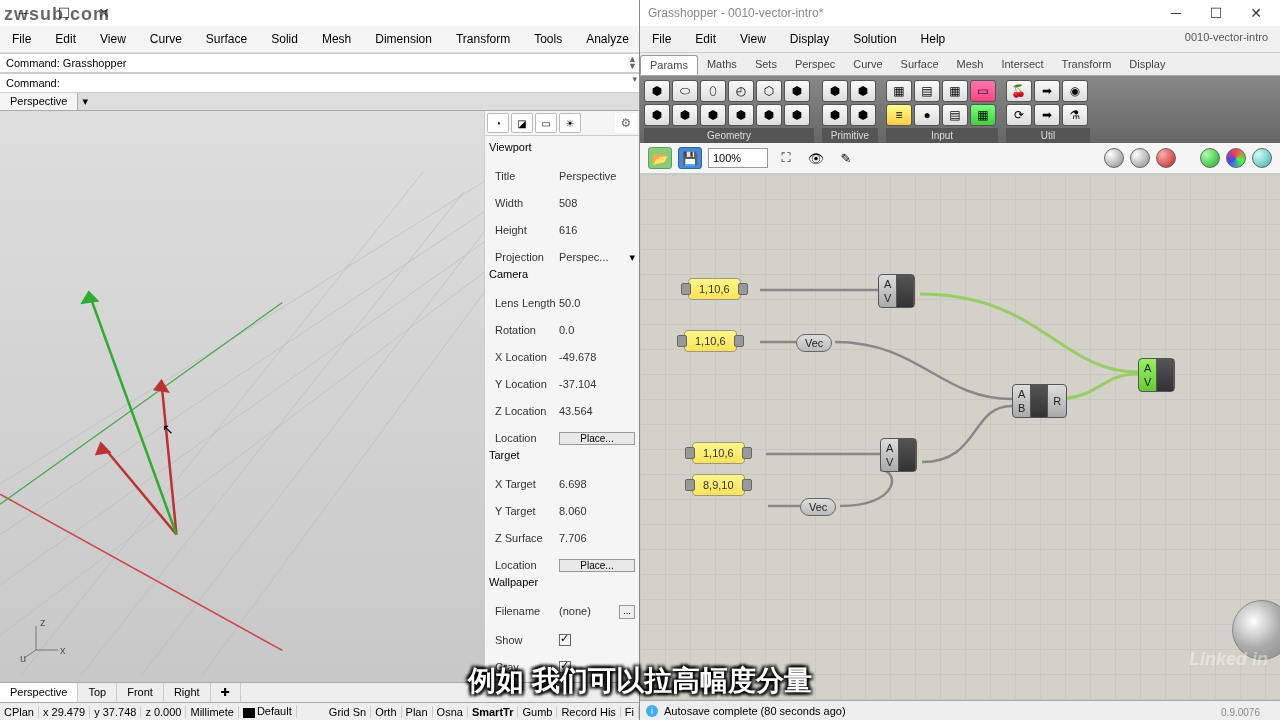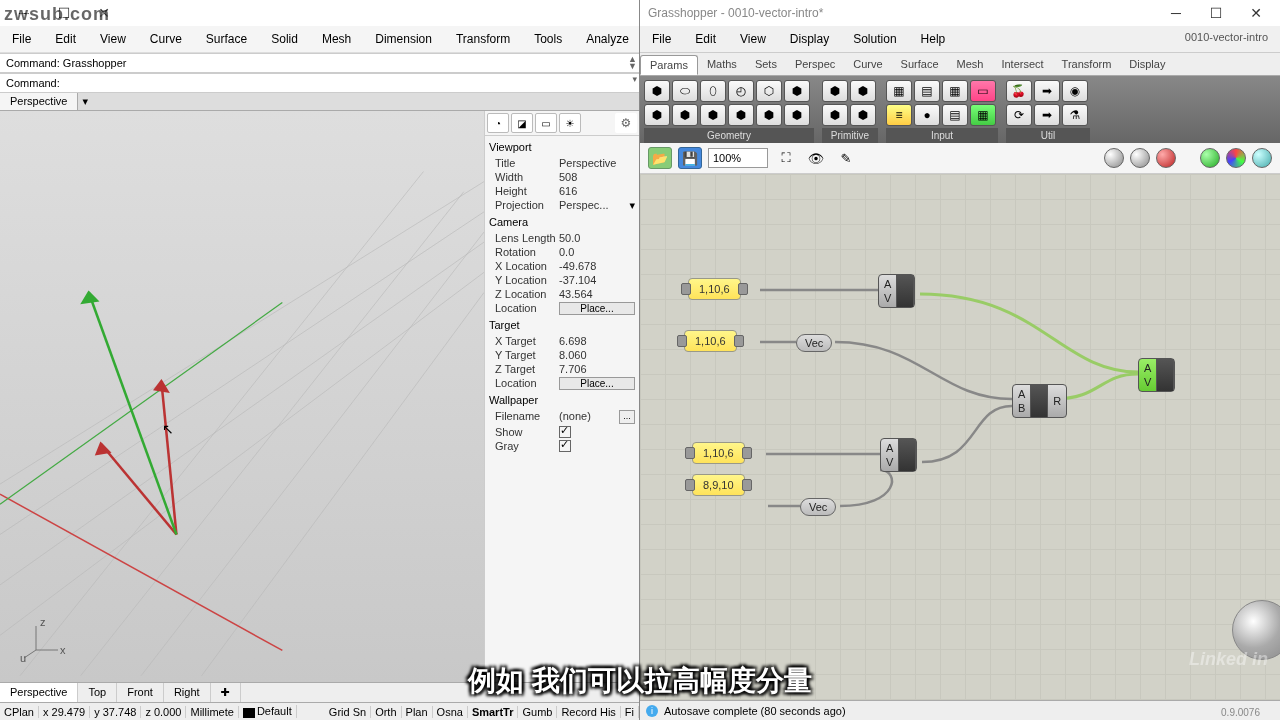--- a/index.html
+++ b/index.html
@@ -29,21 +29,21 @@
 .view-tab-arrow { padding:2px 4px; }
 
 .rhino-body { flex:1; display:flex; }
 .viewport { flex:1; background:linear-gradient(#dedede,#c8c8c8); position:relative; overflow:hidden;}
 .props-panel { width:155px; background:#f5f5f5; border-left:1px solid #ccc; font-size:11px; overflow:hidden;}
 .props-icons { display:flex; padding:2px; gap:2px; border-bottom:1px solid #ccc;}
 .prop-icon { width:22px; height:20px; border:1px solid #bbb; background:#fff; border-radius:2px; display:flex;align-items:center;justify-content:center;font-size:10px;}
 .prop-icon.gear { border:none; font-size:12px; color:#666;}
 .props-section { padding:2px 4px 4px 4px; }
 .props-header { font-weight:normal; padding:3px 0; color:#000;}
-.prop-row { display:flex; padding:1px 0; }
+.prop-row { display:flex; padding:1px 0;margin-top:13px; }
 .prop-key { width:70px; padding-left:6px; color:#333;}
 .prop-val { flex:1; color:#333; }
 .prop-btn { background:#e8e8e8; border:1px solid #999; padding:0 6px; font-size:10px;flex:1;text-align:center;}
 .prop-browse { width:16px; height:14px; border:1px solid #999; font-size:9px; text-align:center; background:#eee;}
 .checkbox { width:12px; height:12px; border:1px solid #666; display:inline-block; position:relative;}
 .checkbox.checked::after { content:"✓"; position:absolute; top:-3px; left:0; font-size:11px; color:#000;}
 
 .bottom-tabs { display:flex; background:#eee; border-top:1px solid #aaa;}
 .bottom-tab { padding:3px 10px; border-right:1px solid #ccc; font-size:11px; background:#fff;}
 .bottom-tab.inactive { background:#eee;}
@@ -242,21 +242,21 @@
           <div class="props-header">Target</div>
           <div class="prop-row">
               <span class="prop-key">X Target</span>
               <span class="prop-val">6.698</span>
             </div>
           <div class="prop-row">
               <span class="prop-key">Y Target</span>
               <span class="prop-val">8.060</span>
             </div>
           <div class="prop-row">
-              <span class="prop-key">Z Target</span>
+              <span class="prop-key">Z Surface</span>
               <span class="prop-val">7.706</span>
             </div>
           <div class="prop-row">
               <span class="prop-key">Location</span>
               <span class="prop-btn">Place...</span>
             </div>
           <div class="props-header">Wallpaper</div>
           <div class="prop-row">
               <span class="prop-key">Filename</span>
               <span class="prop-val">(none)</span>

